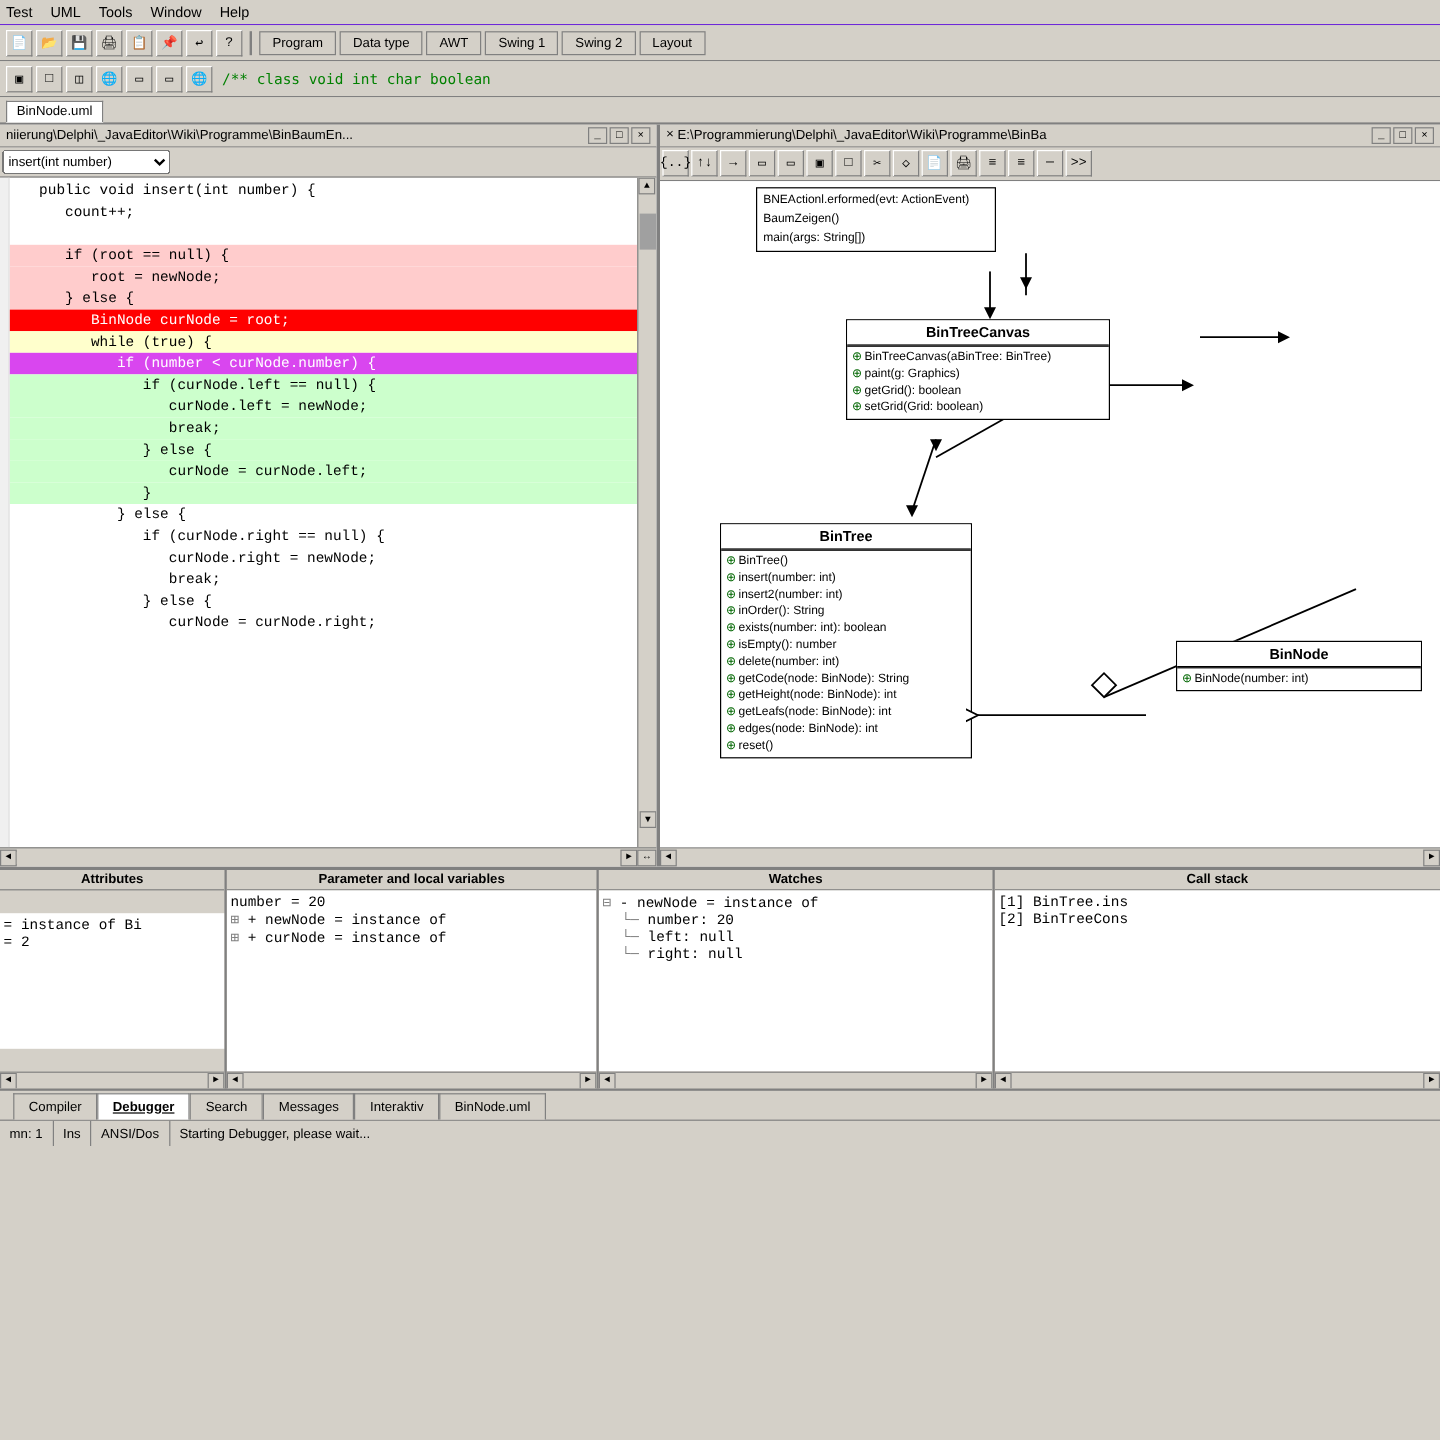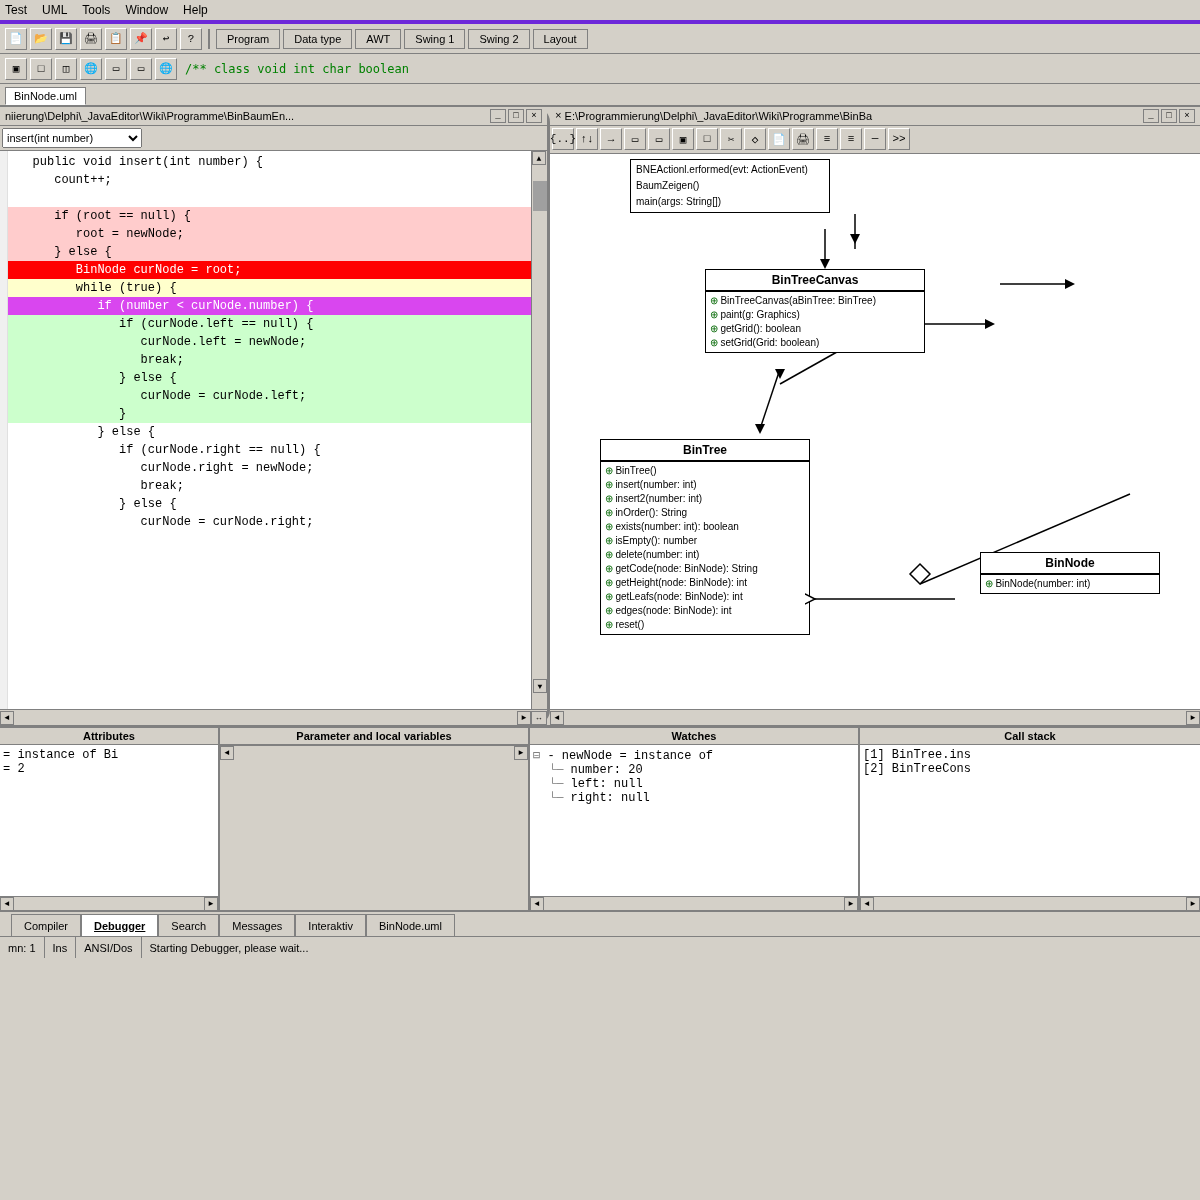--- a/index.html
+++ b/index.html
@@ -1,39 +1,39 @@
 <!DOCTYPE html>
 <html><head>
   <meta charset="utf-8">
   <style>
     * { margin: 0; padding: 0; box-sizing: border-box; }
     body { width: 1200px; height: 1200px; overflow: hidden; background: #d4d0c8; font-family: 'Courier New', monospace; font-size: 12px; }
 
     
-    .menubar { background: #d4d0c8; padding: 3px 5px; display: flex; gap: 15px; border-bottom: 4px solid #6d28d9; }
+    .menubar { background: #d4d0c8; padding: 3px 5px; display: flex; gap: 15px; border-bottom: 1px solid #6d28d9; }
     .menubar span { font-family: Arial, sans-serif; font-size: 12px; cursor: pointer; }
 
     
     .toolbar1 { background: #d4d0c8; padding: 2px 5px; display: flex; align-items: center; gap: 3px; border-bottom: 1px solid #808080; height: 30px; }
     .toolbar2 { background: #d4d0c8; padding: 2px 5px; display: flex; align-items: center; gap: 3px; border-bottom: 1px solid #808080; height: 30px; }
     .toolbar-btn { width: 22px; height: 22px; background: #d4d0c8; border: 1px solid #808080; border-top-color: #fff; border-left-color: #fff; display: flex; align-items: center; justify-content: center; cursor: pointer; font-size: 11px; }
     .toolbar-sep { width: 2px; height: 20px; background: #808080; margin: 0 3px; }
     .tab-btn { padding: 3px 10px; background: #d4d0c8; border: 1px solid #808080; font-family: Arial, sans-serif; font-size: 11px; cursor: pointer; }
     .toolbar-text { font-family: monospace; font-size: 12px; color: #008000; margin-left: 5px; }
 
     
     .filetabs { background: #d4d0c8; padding: 3px 5px 0; display: flex; gap: 2px; }
     .filetab { padding: 2px 8px; background: #d4d0c8; border: 1px solid #808080; border-bottom: none; font-family: Arial, sans-serif; font-size: 11px; cursor: pointer; }
     .filetab.active { background: #fff; border-bottom: 1px solid #fff; }
 
     
     .main-area { display: flex; height: 620px; border-top: 2px solid #808080; }
 
     
-    .code-panel { width: 550px; border-right: 3px solid #808080; display: flex; flex-direction: column; background: #fff; border-radius: 15px; }
+    .code-panel { width: 550px; border-right: 3px solid #808080; display: flex; flex-direction: column; background: #fff; }
     .code-panel-title { background: #d4d0c8; padding: 2px 5px; display: flex; justify-content: space-between; align-items: center; border-bottom: 1px solid #808080; }
     .code-panel-title-text { font-family: Arial, sans-serif; font-size: 11px; }
     .code-panel-title-btns { display: flex; gap: 2px; }
     .win-btn { width: 16px; height: 14px; background: #d4d0c8; border: 1px solid #808080; font-size: 9px; cursor: pointer; display: flex; align-items: center; justify-content: center; }
     .code-header { padding: 2px; background: #d4d0c8; display: flex; align-items: center; border-bottom: 1px solid #808080; }
     .code-dropdown { width: 140px; height: 20px; font-size: 11px; }
     .code-content { flex: 1; overflow: hidden; position: relative; display: flex; }
     .line-gutter { width: 8px; background: #f0f0f0; border-right: 1px solid #e0e0e0; }
     .code-lines { flex: 1; overflow: hidden; padding: 2px 0; }
     .code-line { padding: 0 3px; height: 18px; display: flex; align-items: center; white-space: pre; font-size: 12px; font-family: Liberation Mono, monospace; }
@@ -330,56 +330,67 @@
               <span>reset()</span>
             </div>
         </div>
       </div>
 
       <svg style="position:absolute;top:430px;left:255px;width:200px;height:40px;">
         <line x1="0" y1="15" x2="150" y2="15" stroke="#000" stroke-width="1.5"></line>
         <polygon points="0,10 10,15 0,20 -5,15" fill="#fff" stroke="#000" stroke-width="1.5"></polygon>
       </svg>
 
-      <div class="uml-box" style="top:398px;left:430px;width:180px;">
+      <div class="uml-box" style="top:383px;left:430px;width:205px;">
         <div class="uml-box-title">BinNode</div>
         <div class="uml-box-section">
           <div class="uml-box-item">
               <span class="uml-icon">⊕</span>
               <span>BinNode(number: int)</span>
             </div>
         </div>
       </div>
     </div>
 
     <div class="uml-hscroll" style="display:flex;align-items:center;">
       <div style="width:14px;height:14px;background:#d4d0c8;border:1px solid #808080;font-size:8px;display:flex;align-items:center;justify-content:center;cursor:pointer;">◄</div>
       <div style="flex:1;"></div>
       <div style="width:14px;height:14px;background:#d4d0c8;border:1px solid #808080;font-size:8px;display:flex;align-items:center;justify-content:center;cursor:pointer;">►</div>
     </div>
   </div>
 </div>
 
 <div class="bottom-area">
 
-  <div class="bottom-panel" style="width:220px;">
+  <div class="bottom-panel" style="width:189px;gap:19px;">
     <div class="bottom-panel-title">Attributes</div>
     <div class="bottom-content">
       <div>= instance of Bi</div>
       <div>= 2</div>
     </div>
     <div class="bottom-hscroll">
       <div class="hscroll-arrow">◄</div>
       <div style="flex:1;"></div>
       <div class="hscroll-arrow">►</div>
     </div>
   </div>
 
   <div class="bottom-panel" style="width:310px;">
     <div class="bottom-panel-title">Parameter and local variables</div>
+    <div class="bottom-content">
+      <div>number = 20</div>
+      <div>
+        <span class="tree-plus">⊞ </span>
+        <span>+ newNode = instance of</span>
+      </div>
+      <div>
+        <span class="tree-plus">⊞ </span>
+        <span>+ curNode = instance of</span>
+      </div>
+    </div>
     <div class="bottom-hscroll">
       <div class="hscroll-arrow">◄</div>
       <div style="flex:1;"></div>
       <div class="hscroll-arrow">►</div>
     </div>
   </div>
 
   <div class="bottom-panel" style="width:330px;">
     <div class="bottom-panel-title">Watches</div>
     <div class="bottom-content">

